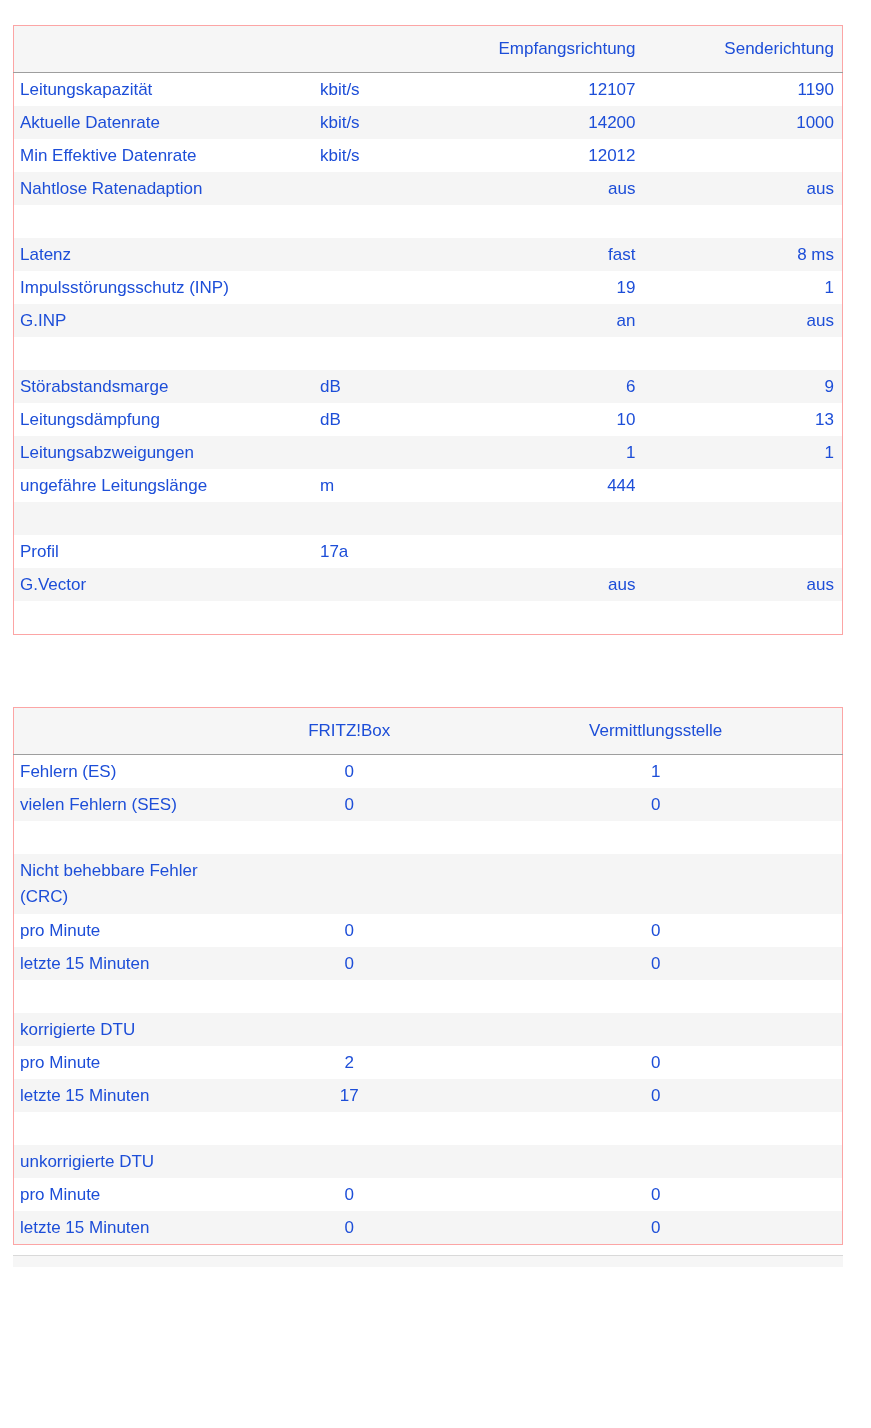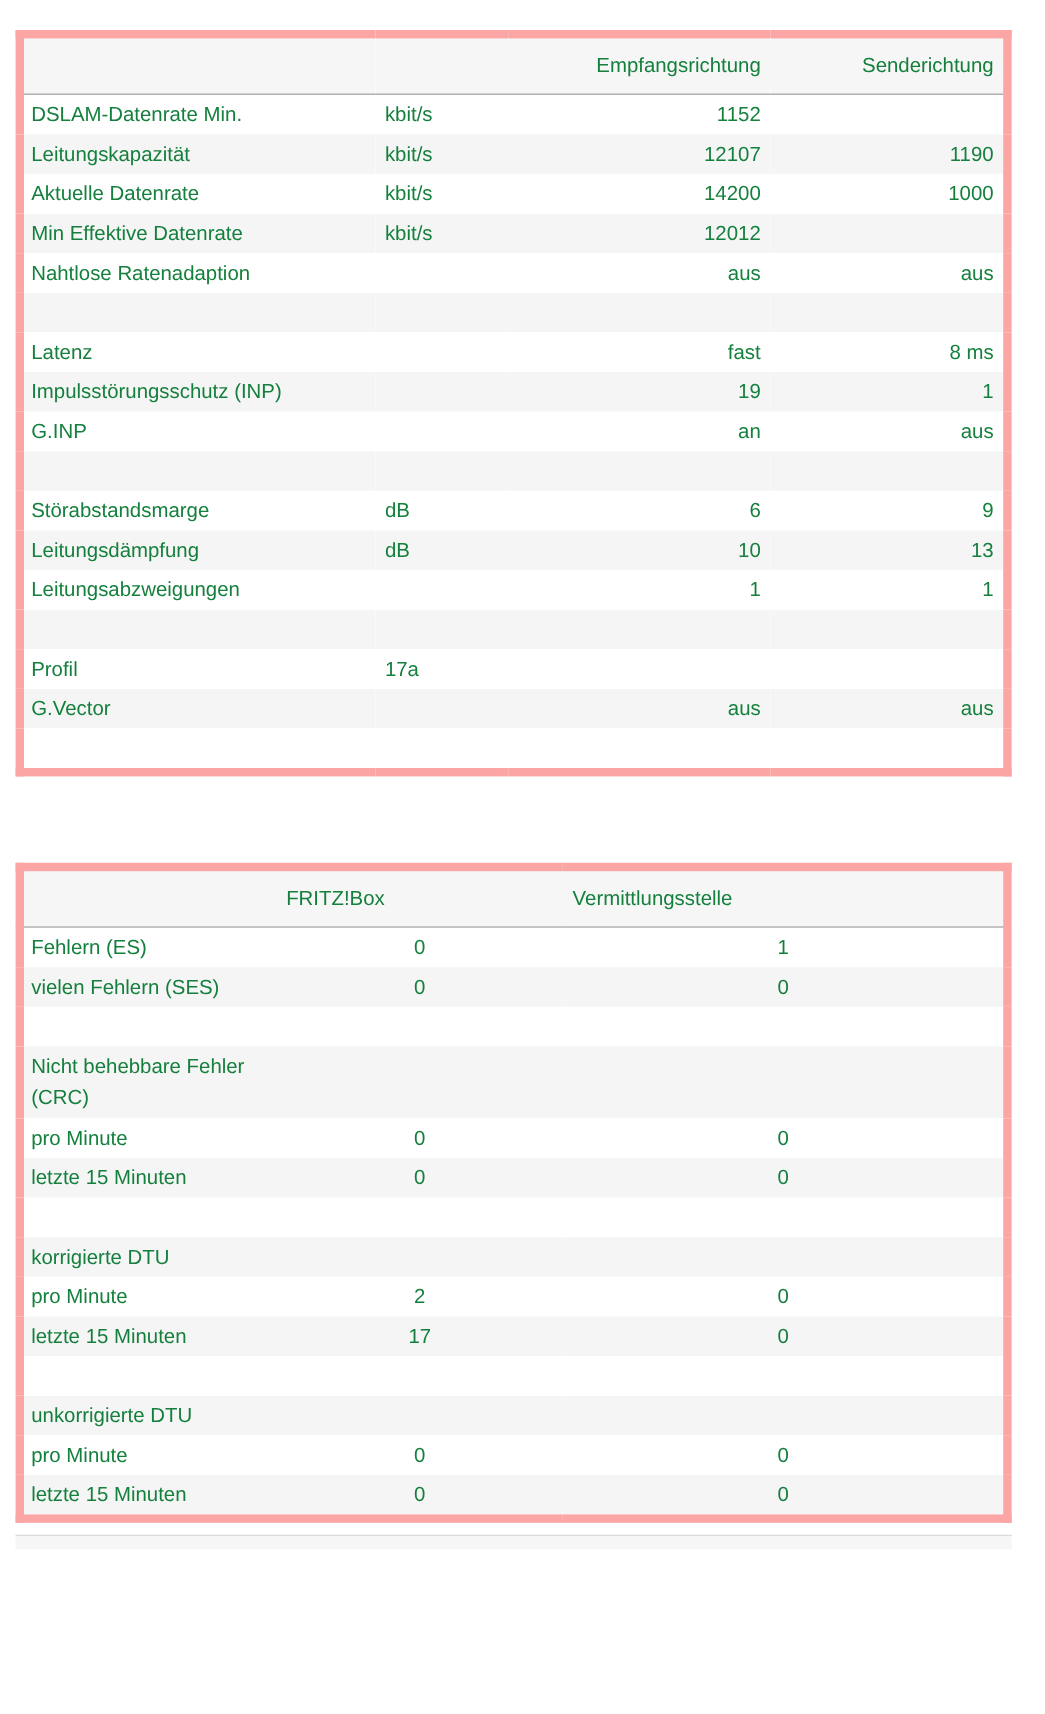--- a/index.html
+++ b/index.html
@@ -16,38 +16,38 @@
   .page {
     position: relative;
     width: 871px;
     height: 1428px;
   }
   table.tbl {
     border-collapse: collapse;
     table-layout: fixed;
     width: 830px;
     margin-left: 13px;
-    border: 7px solid #fca5a5;
+    border: 1px solid #fca5a5;
     font-size: 17px;
-    color: #15803d;
+    color: #1d4ed8;
   }
   table.tbl1 { margin-top: 25px; }
   table.tbl2 { margin-top: 72px; }
   thead th {
     background: #f6f6f6;
     border-bottom: 1px solid #9e9e9e;
     height: 46px;
     font-weight: normal;
     font-size: 17px;
     padding: 0 8px;
     white-space: nowrap;
     overflow: hidden;
   }
   .tbl1 thead th.num { text-align: right; }
-  .tbl2 thead th.val { text-align: left; }
+  .tbl2 thead th.val { text-align: center; }
   tbody td {
     height: 33px;
     line-height: 33px;
     padding: 0 8px;
     white-space: nowrap;
     overflow: hidden;
     vertical-align: middle;
   }
   tbody td.lbl { padding-left: 6px; }
   .tbl1 tbody td.num { text-align: right; }
@@ -85,26 +85,20 @@
     <thead>
       <tr>
         <th class="lbl"></th>
         <th></th>
         <th class="num">Empfangsrichtung</th>
         <th class="num">Senderichtung</th>
       </tr>
     </thead>
     <tbody id="dsl-body">
         <tr>
-          <td class="lbl">DSLAM-Datenrate Min.</td>
-          <td>kbit/s</td>
-          <td class="num">1152</td>
-          <td class="num"></td>
-        </tr>
-        <tr>
           <td class="lbl">Leitungskapazität</td>
           <td>kbit/s</td>
           <td class="num">12107</td>
           <td class="num">1190</td>
         </tr>
         <tr>
           <td class="lbl">Aktuelle Datenrate</td>
           <td>kbit/s</td>
           <td class="num">14200</td>
           <td class="num">1000</td>
@@ -161,20 +155,26 @@
           <td class="lbl">Leitungsdämpfung</td>
           <td>dB</td>
           <td class="num">10</td>
           <td class="num">13</td>
         </tr>
         <tr>
           <td class="lbl">Leitungsabzweigungen</td>
           <td></td>
           <td class="num">1</td>
           <td class="num">1</td>
+        </tr>
+        <tr>
+          <td class="lbl">ungefähre Leitungslänge</td>
+          <td>m</td>
+          <td class="num">444</td>
+          <td class="num"></td>
         </tr>
         <tr>
           <td class="lbl"></td>
           <td></td>
           <td class="num"></td>
           <td class="num"></td>
         </tr>
         <tr>
           <td class="lbl">Profil</td>
           <td>17a</td>

